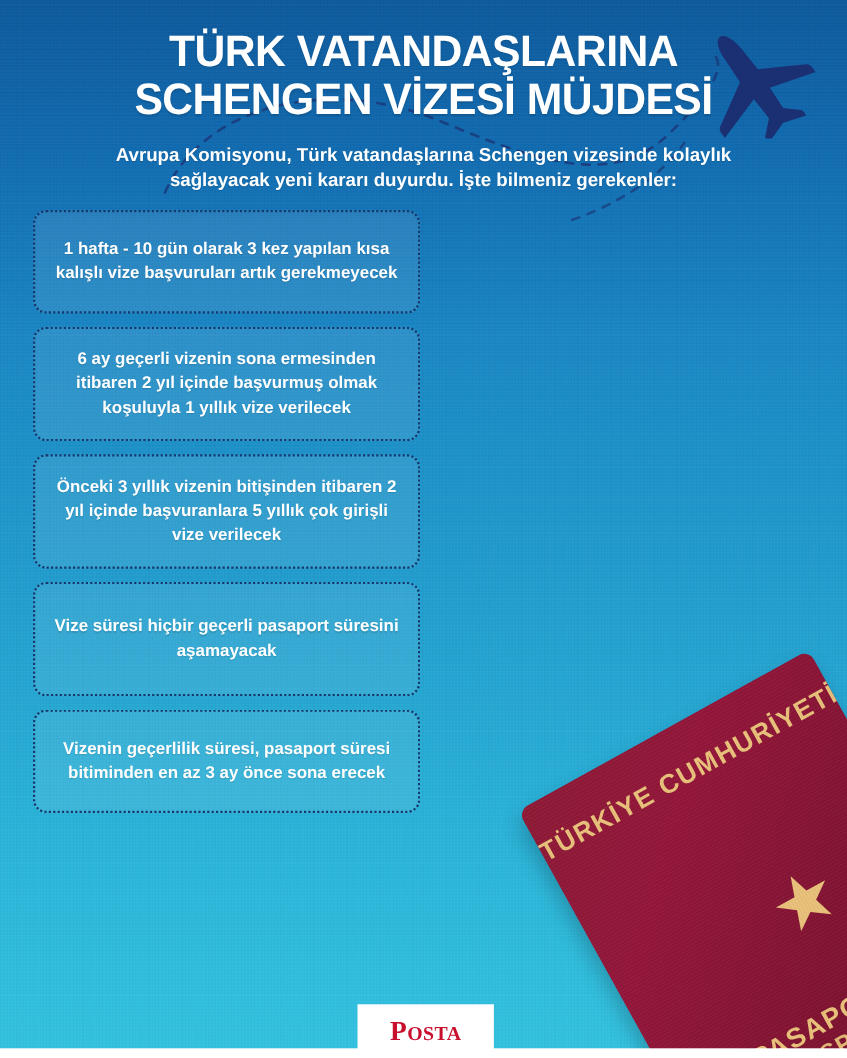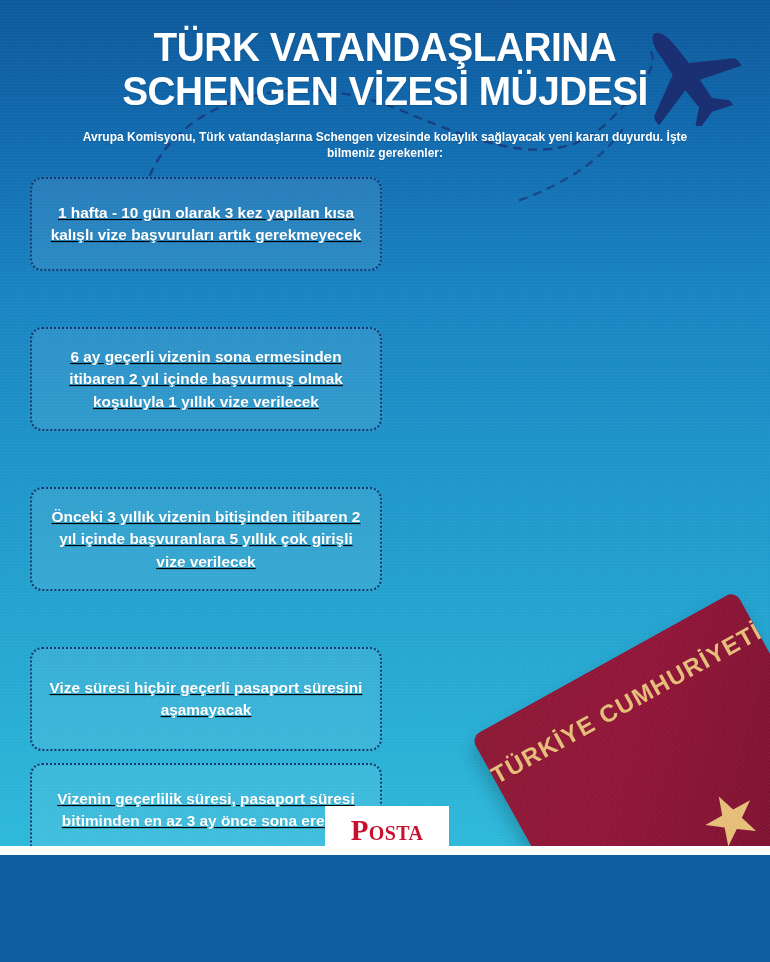--- a/index.html
+++ b/index.html
@@ -8,21 +8,21 @@
   html,body{
     width:770px; height:962px;
     background:#0d5ea0;
     font-family:"Liberation Sans","DejaVu Sans",sans-serif;
     overflow:hidden;
   }
 
   #poster{
     position:relative;
     width:770px;
-    height:855px;
+    height:962px;
     overflow:hidden;
     background:
       linear-gradient(180deg,
         #0e5a9c 0px,
         #1169ae 120px,
         #1a86c4 300px,
         #23a0cf 560px,
         #2bb3d8 760px,
         #31bede 900px,
         #33c2e0 962px);
@@ -55,21 +55,21 @@
     letter-spacing:-0.5px;
     text-shadow:0 1px 2px rgba(0,0,0,.14);
     padding:0 30px;
     transform:scaleX(.97);
   }
   .headline .l2{ display:block; margin-top:2px; }
 
   .subtitle{
     margin-top:16px;
     color:#ffffff;
-    font-size:12px;
+    font-size:17px;
     font-weight:600;
     line-height:1.36;
     padding:0 60px;
     text-shadow:0 1px 1px rgba(0,0,0,.12);
   }
 
   
   .flightpath{
     position:absolute;
     left:0; top:0;
@@ -97,23 +97,22 @@
   .card{
     width:352px;
     min-height:94px;
     border:2px dotted #15386e;
     border-radius:12px;
     background:rgba(255,255,255,.085);
     display:flex;
     align-items:center;
     justify-content:flex-end;
     padding:10px 16px;
-    text-decoration:underline;
-  }
-  .card.tall{ min-height:104px;margin-top:44px; }
+  }
+  .card.tall{ min-height:104px; }
   .card-text{
     color:#ffffff;
     font-size:15.4px;
     font-weight:600;
     line-height:1.45;
     text-align:center;
     text-shadow:0 1px 1px rgba(0,0,0,.13);
   }
 
   
@@ -174,21 +173,21 @@
     height:49px;
     background:#ffffff;
     display:flex;
     align-items:center;
     justify-content:center;
   }
   .logo-text{
     color:#c8102e;
     font-family:"Liberation Serif","DejaVu Serif",serif;
     font-weight:bold;
-    font-size:29px;
+    font-size:25px;
     letter-spacing:.4px;
     font-variant:small-caps;
     line-height:1;
   }
   .bottom-strip{
     position:absolute;
     z-index:8;
     left:0; bottom:0;
     width:770px; height:9px;
     background:#ffffff;

